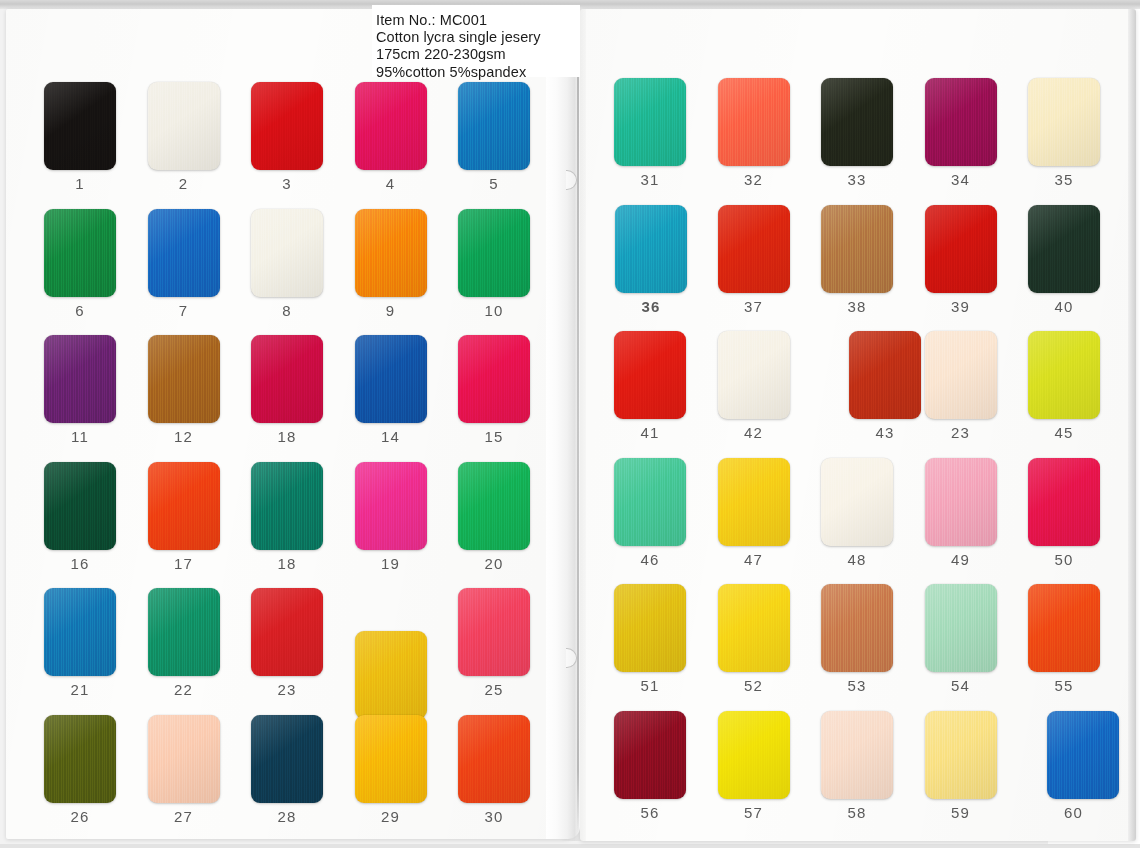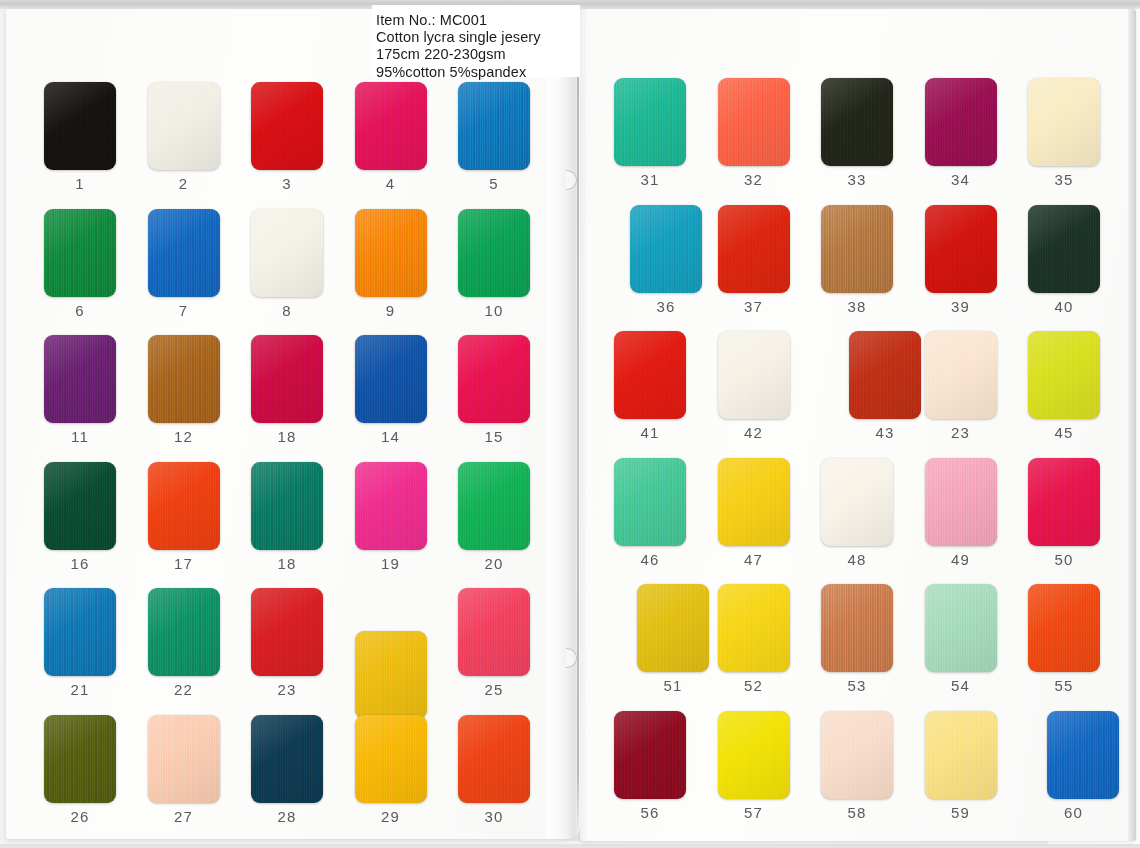--- a/index.html
+++ b/index.html
@@ -289,21 +289,21 @@
         <div class="num">33</div>
       </div>
       <div class="cell" style="left: 310.5px; top: 0px;">
         <div class="chip" style="background: rgb(154, 15, 83);"></div>
         <div class="num">34</div>
       </div>
       <div class="cell" style="left: 414px; top: 0px;">
         <div class="chip" style="background: rgb(249, 236, 196);"></div>
         <div class="num">35</div>
       </div>
-      <div class="cell" style="left: 16px; top: 126.5px;">
+      <div class="cell" style="left: 1px; top: 126.5px; font-weight: bold;">
         <div class="chip" style="background: rgb(23, 159, 190);"></div>
         <div class="num">36</div>
       </div>
       <div class="cell" style="left: 103.5px; top: 126.5px;">
         <div class="chip" style="background: rgb(220, 38, 15);"></div>
         <div class="num">37</div>
       </div>
       <div class="cell" style="left: 207px; top: 126.5px;">
         <div class="chip" style="background: rgb(181, 122, 67);"></div>
         <div class="num">38</div>
@@ -349,21 +349,21 @@
         <div class="num">48</div>
       </div>
       <div class="cell" style="left: 310.5px; top: 379.5px;">
         <div class="chip" style="background: rgb(245, 168, 189);"></div>
         <div class="num">49</div>
       </div>
       <div class="cell" style="left: 414px; top: 379.5px;">
         <div class="chip" style="background: rgb(232, 21, 76);"></div>
         <div class="num">50</div>
       </div>
-      <div class="cell" style="left: 0px; top: 506px; margin-left: 23px;">
+      <div class="cell" style="left: 0px; top: 506px;">
         <div class="chip" style="background: rgb(226, 192, 20);"></div>
         <div class="num">51</div>
       </div>
       <div class="cell" style="left: 103.5px; top: 506px;">
         <div class="chip" style="background: rgb(247, 214, 23);"></div>
         <div class="num">52</div>
       </div>
       <div class="cell" style="left: 207px; top: 506px;">
         <div class="chip" style="background: rgb(203, 125, 78);"></div>
         <div class="num">53</div>

